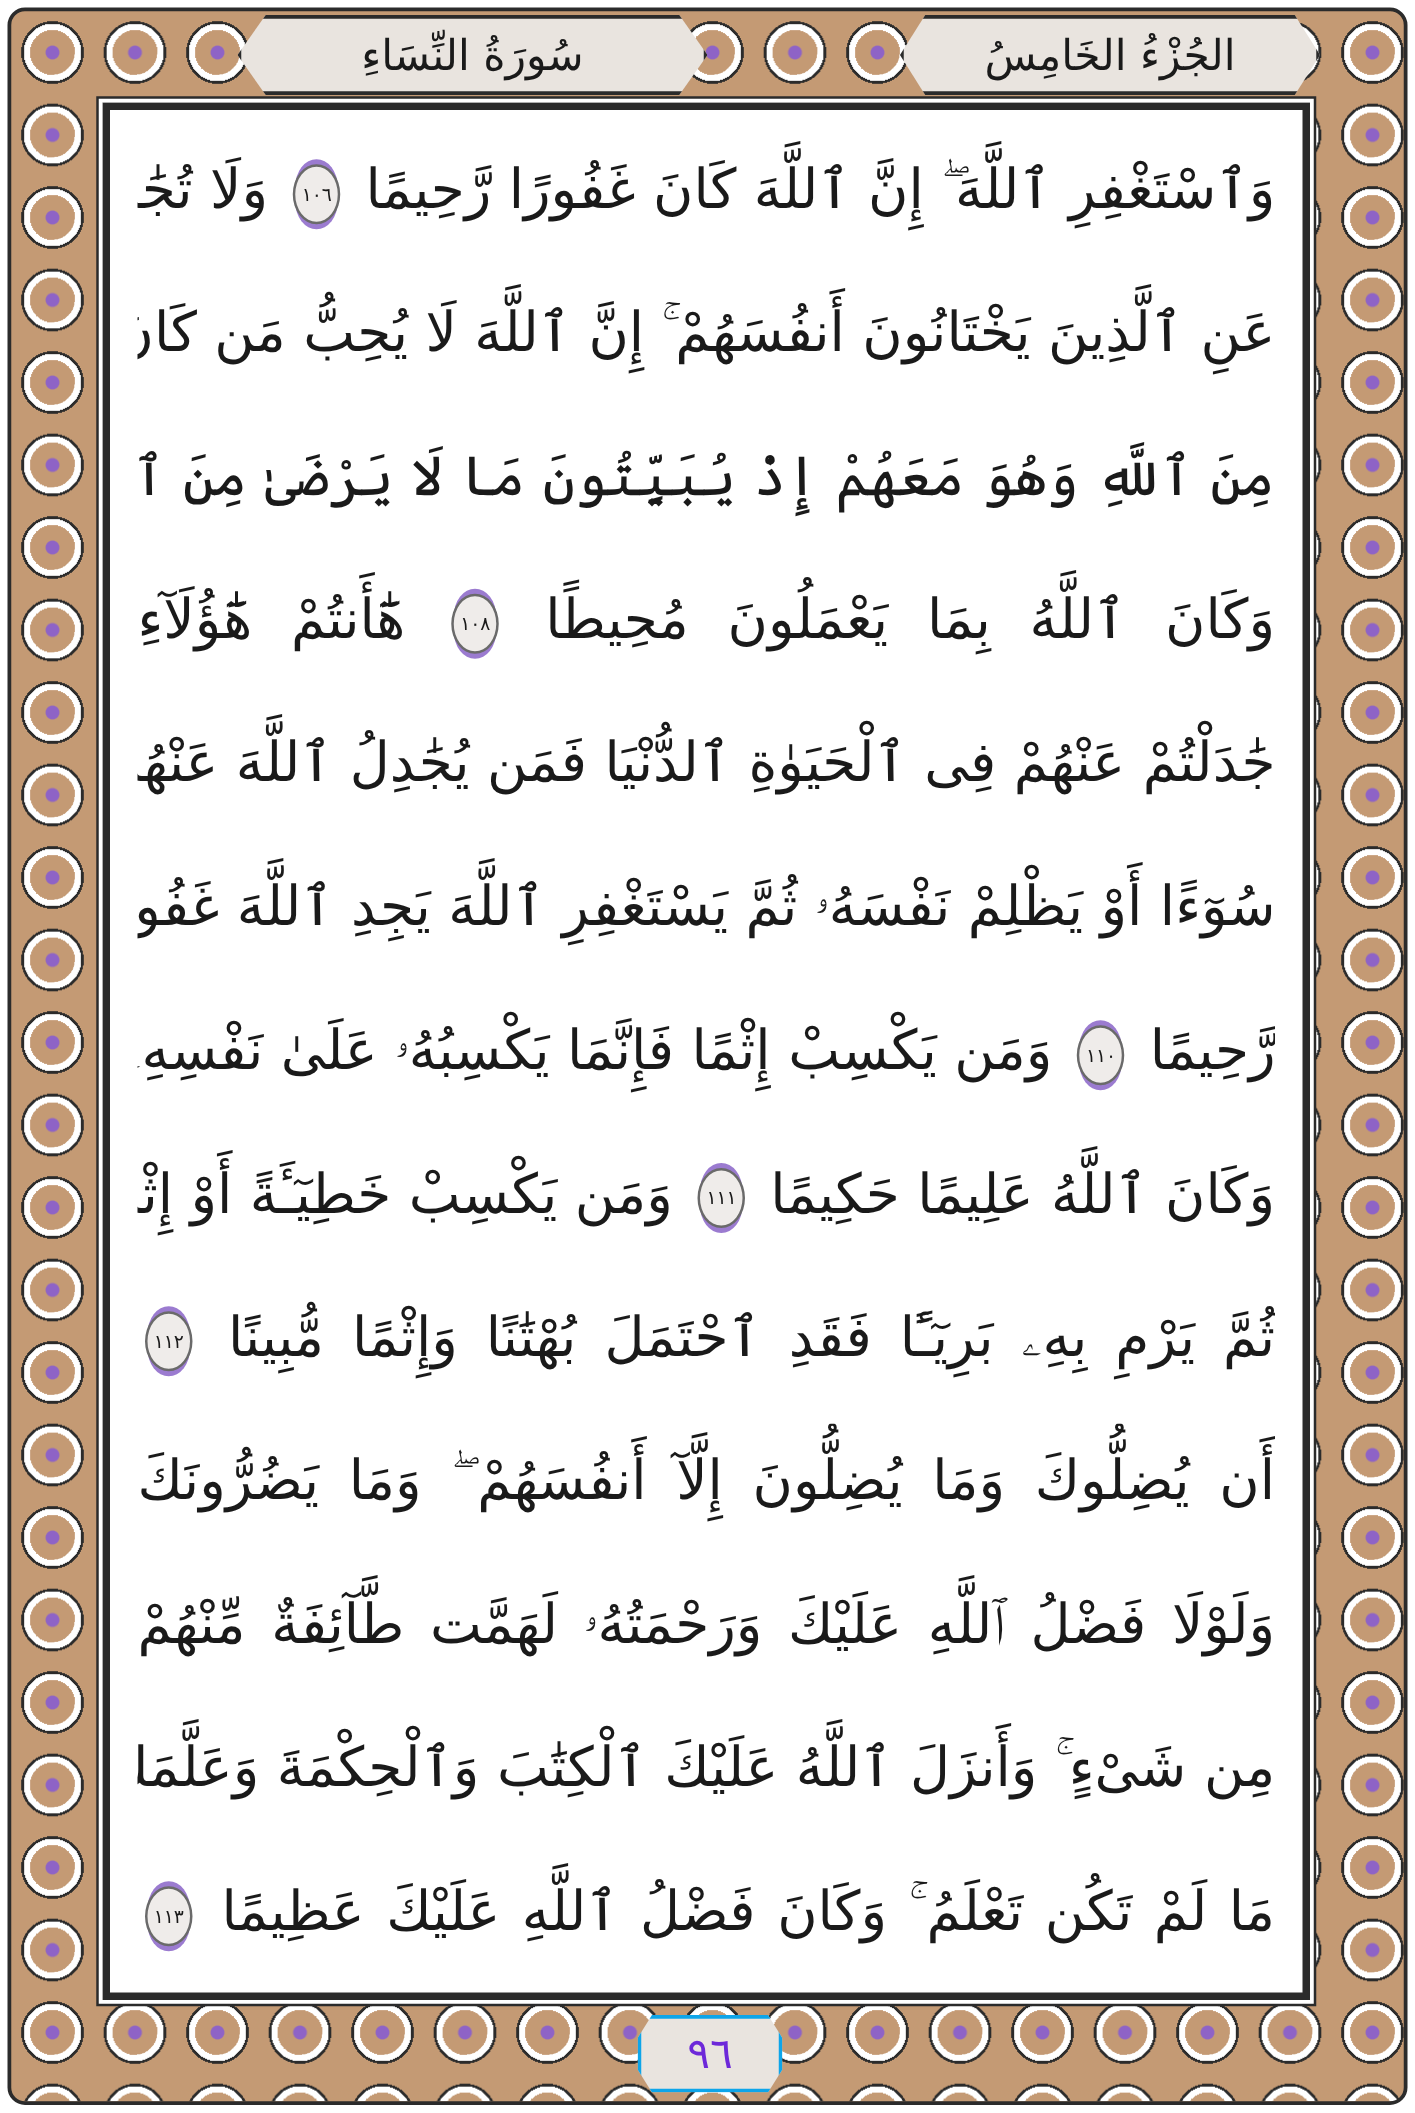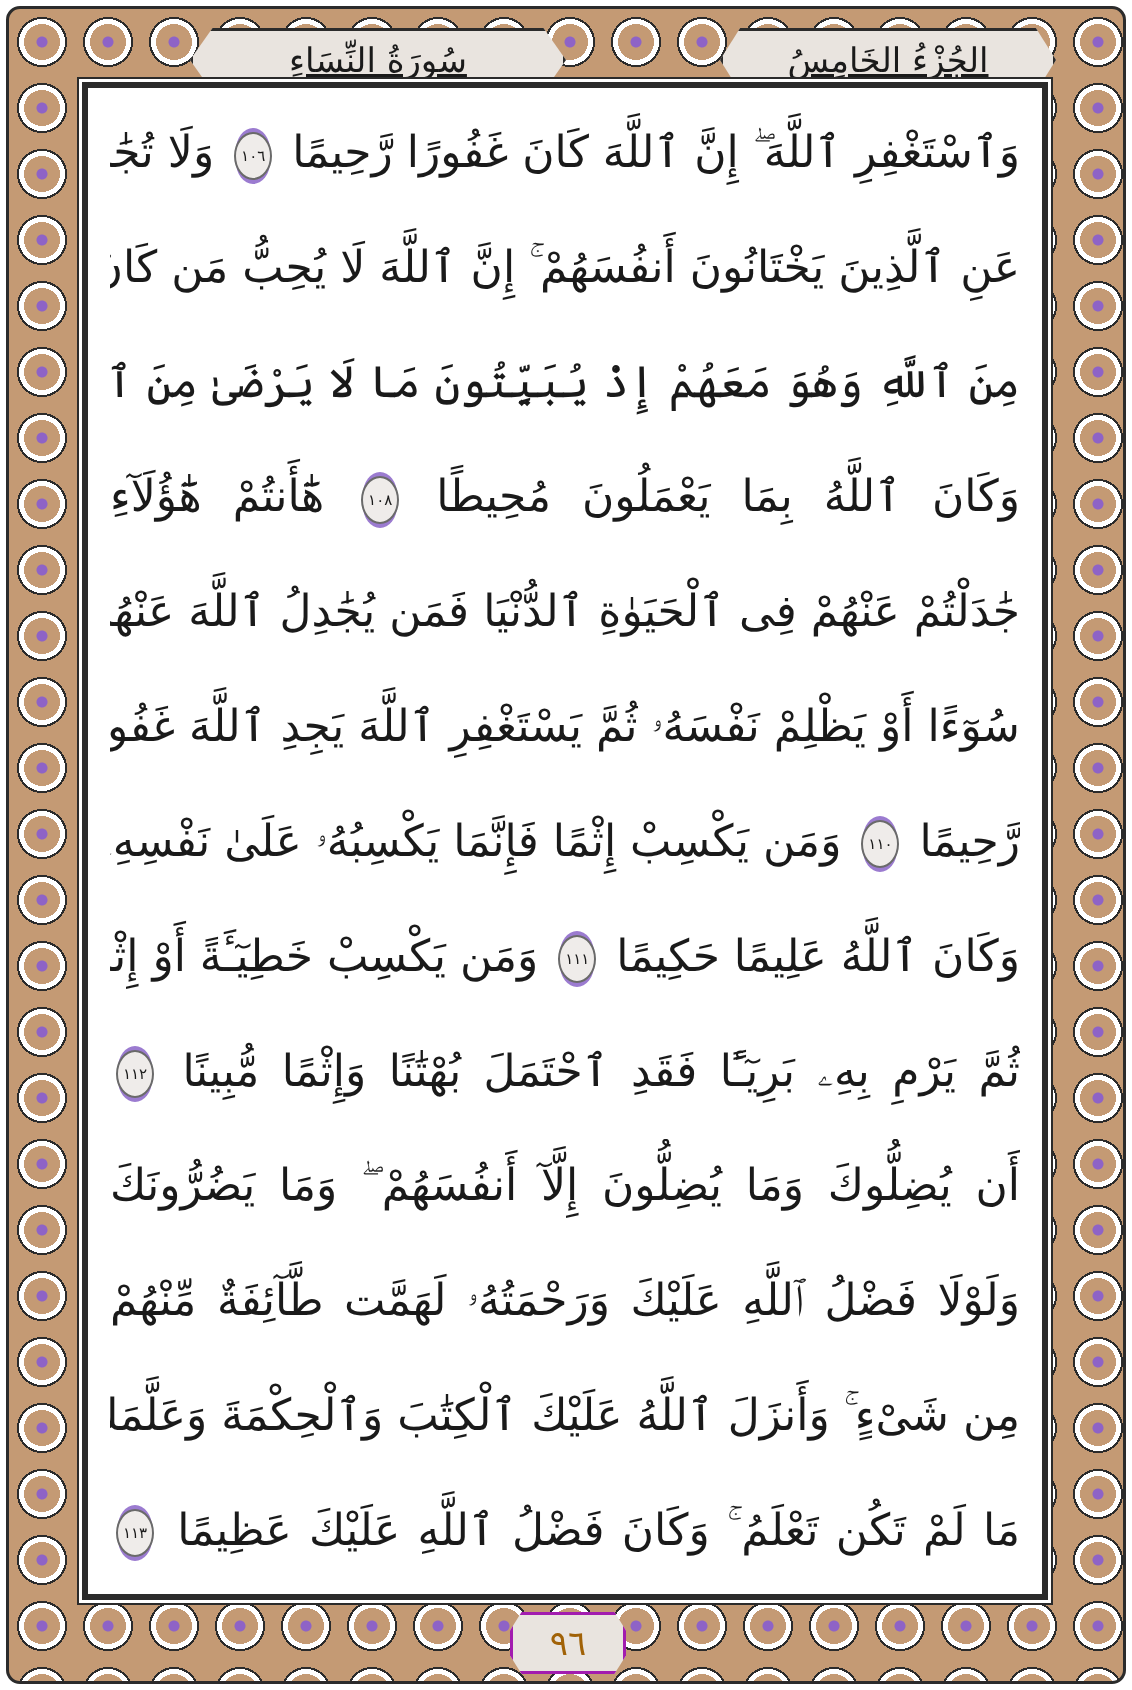--- a/index.html
+++ b/index.html
@@ -15,28 +15,27 @@
     border: 3px solid #2b2b2b;
     border-radius: 14px;
     background:
       radial-gradient(circle at 50% 50%, #8e63c6 0 5px, transparent 6px) 0 0/66px 66px,
       radial-gradient(circle at 50% 50%, transparent 0 18px, #ffffff 18px 23px, #2b2b2b 23px 25px, transparent 25px) 0 0/66px 66px,
       radial-gradient(circle at 0 0, transparent 0 18px, #ffffff 18px 22px, #2b2b2b 22px 24px, transparent 24px) 33px 33px/66px 66px,
       #c49a74;
   }
   
   .cartouche {
-    position: absolute; top: 28px; height: 58px;
+    position: absolute; top: 12px; height: 58px;
     background: #e9e4df;
     border: 3px solid #2b2b2b;
     clip-path: polygon(6% 0, 94% 0, 100% 50%, 94% 100%, 6% 100%, 0 50%);
     display: flex; align-items: center; justify-content: center;
     font-family: "DejaVu Serif", serif; font-size: 34px; color: #1a1a1a;
     direction: rtl;
-    text-decoration: underline;
   }
   .cartouche.surah { left: 190px; width: 370px; }
   .cartouche.juz { left: 720px; width: 330px; }
   
   .panel {
     position: absolute; left: 82px; top: 82px; width: 966px; height: 1518px;
     box-sizing: border-box;
     background: #ffffff;
     border: 6px solid #2b2b2b;
     outline: 3px solid #ffffff;
@@ -59,24 +58,24 @@
     border-radius: 50%;
     background: #efecea;
     border: 2px solid #6a6a6a;
     box-shadow: 0 -6px 0 -2px #9b7bd0, 0 6px 0 -2px #9b7bd0;
     font-family: "DejaVu Sans", sans-serif; font-size: 15px; line-height: 44px;
     text-align: right; color: #1a1a1a; text-align-last: center;
   }
   
   .page-number {
     position: absolute; left: 510px; top: 1612px; width: 110px; height: 56px;
-    background: #e9e4df; border: 3px solid #a21caf;
+    background: #e9e4df; border: 3px solid #0ea5e9;
     clip-path: polygon(10% 0, 90% 0, 100% 30%, 100% 70%, 90% 100%, 10% 100%, 0 70%, 0 30%);
     display: flex; align-items: center; justify-content: center;
-    font-family: "DejaVu Sans", sans-serif; font-size: 34px; color: #a16207;
+    font-family: "DejaVu Sans", sans-serif; font-size: 34px; color: #6d28d9;
   }
 </style>
 </head>
 <body>
 
 <div class="frame"></div>
 
 <div class="cartouche surah">سُورَةُ النِّسَاءِ</div>
 <div class="cartouche juz">الجُزْءُ الخَامِسُ</div>
 

